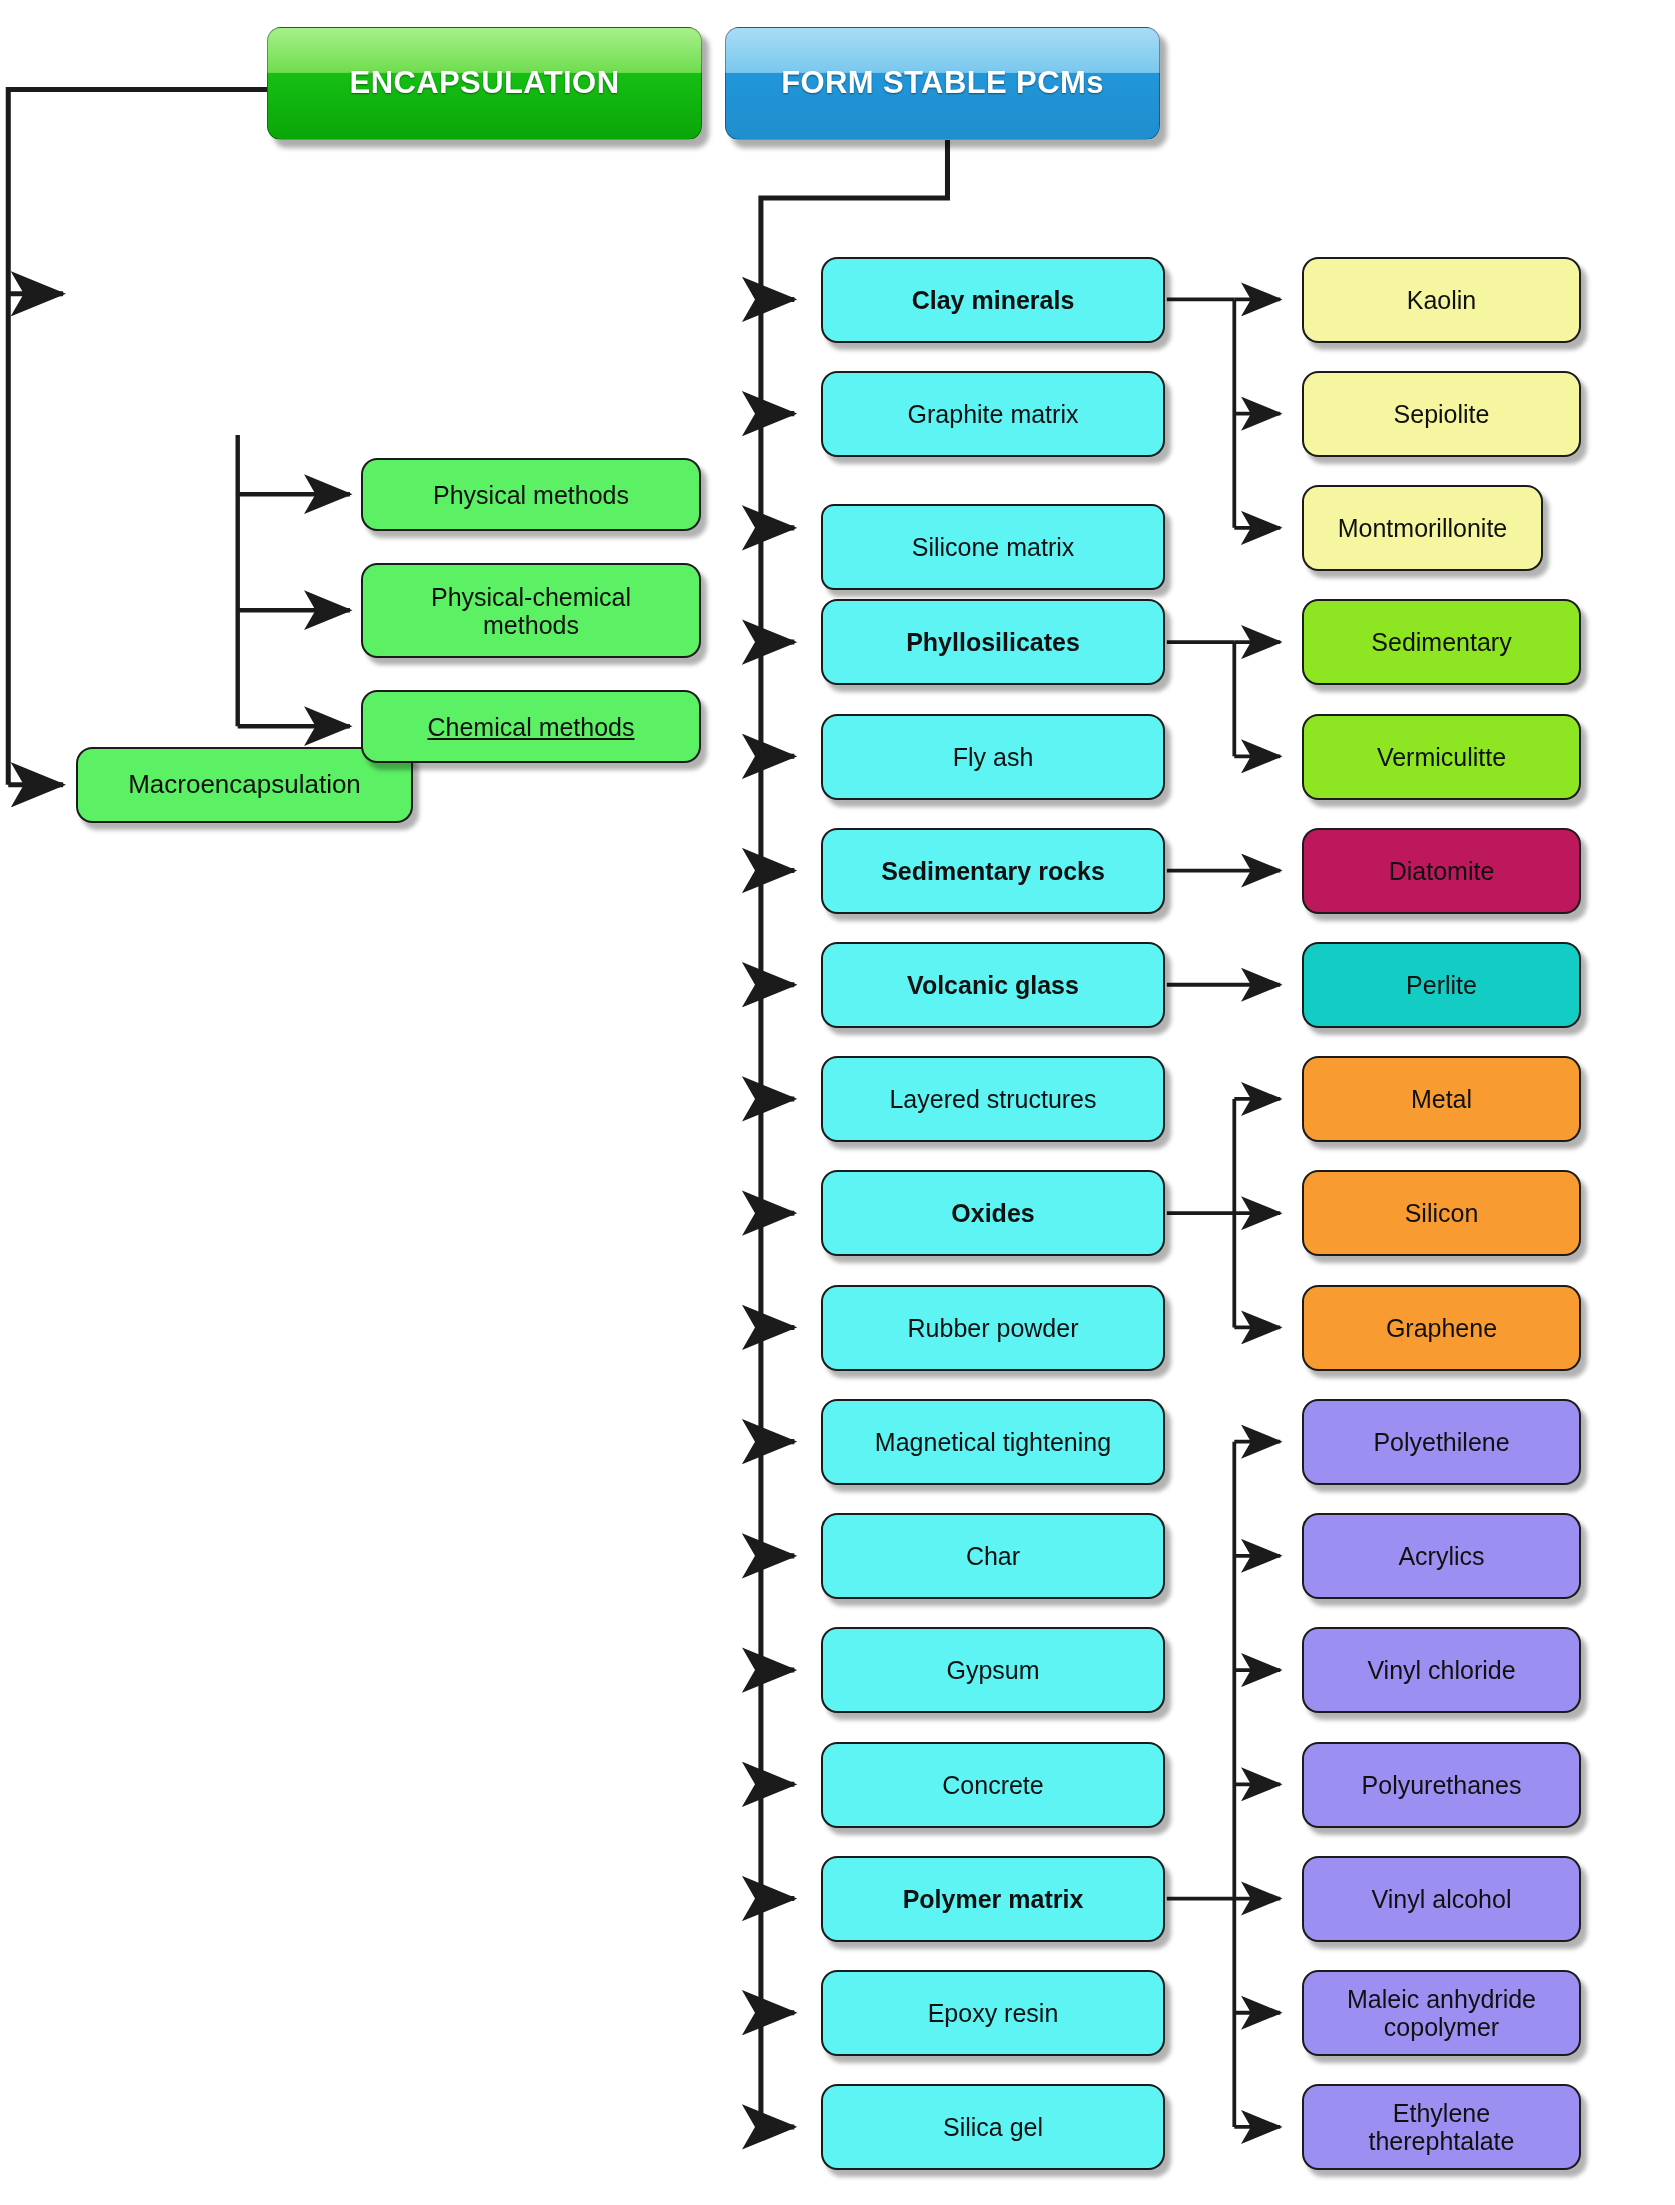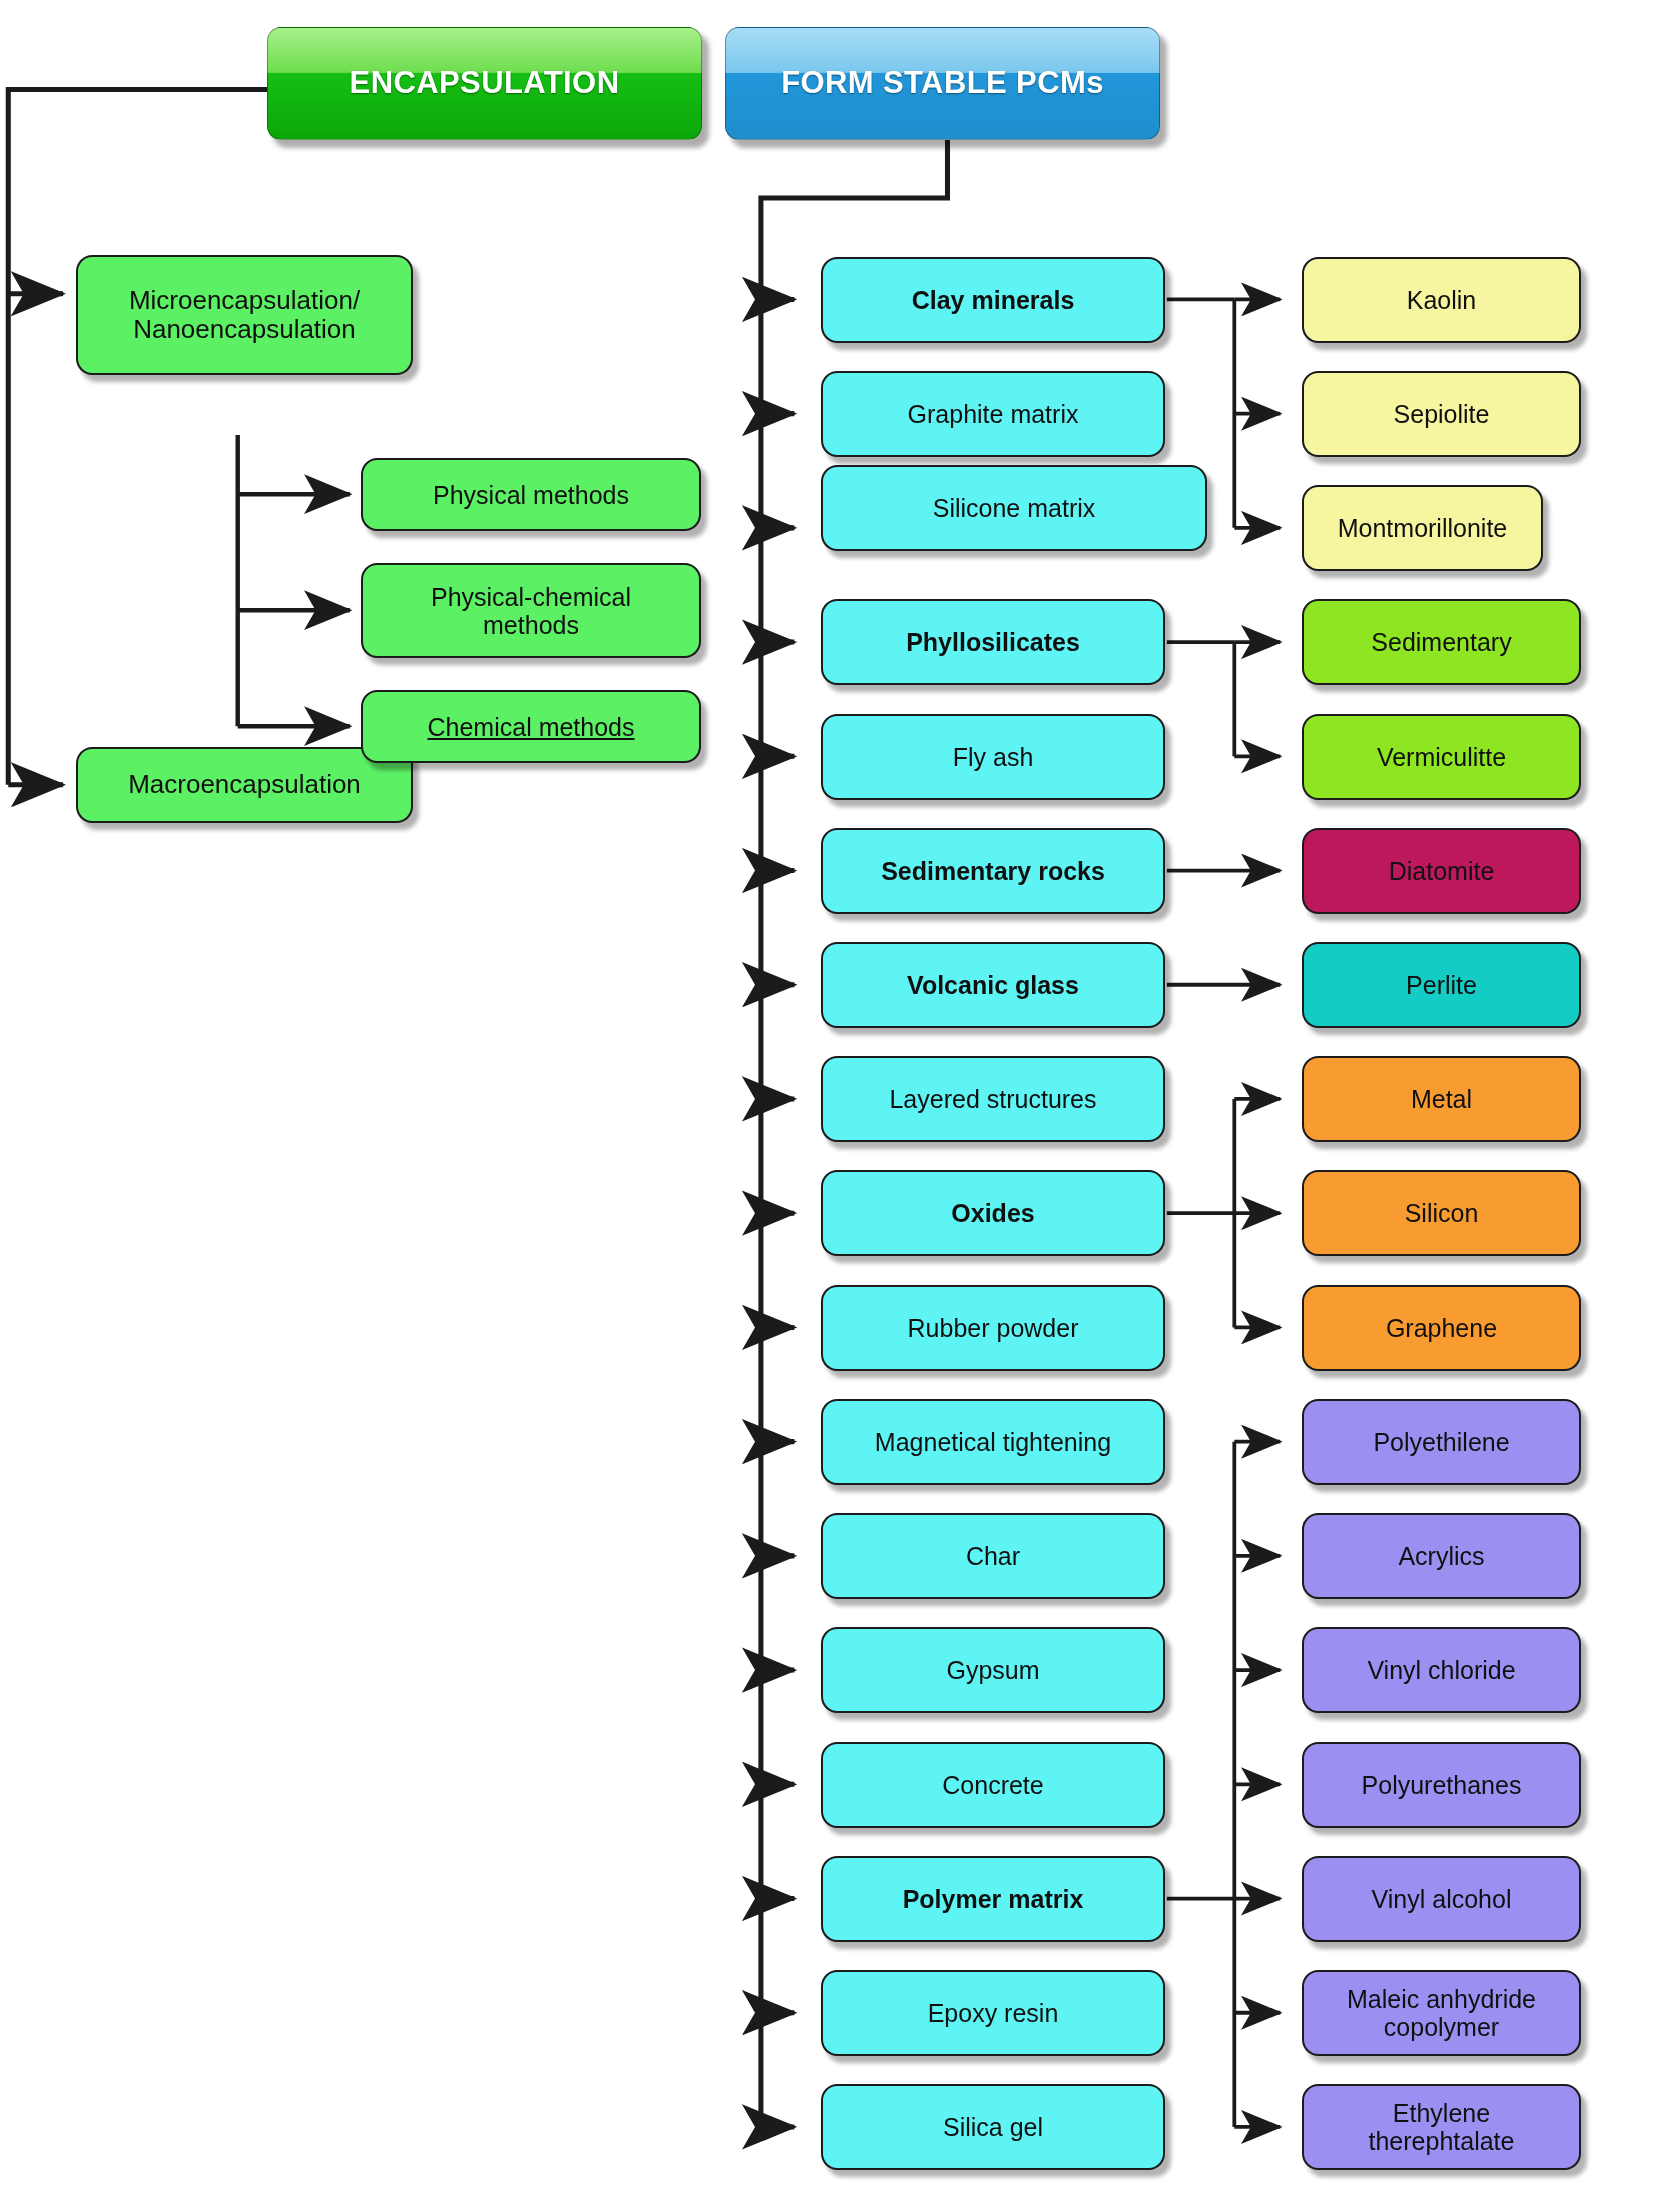--- a/index.html
+++ b/index.html
@@ -101,33 +101,31 @@
         <path d="M1958,2830.6 L2031,2830.6" marker-end="url(#ah)"></path>
         <path d="M1958,3011.7999999999997 L2031,3011.7999999999997" marker-end="url(#ah)"></path>
         <path d="M1958,3193 L2031,3193" marker-end="url(#ah)"></path>
         <path d="M1958,3374.2 L2031,3374.2" marker-end="url(#ah)"></path>
       </g>
   </svg>
 
   <div class="node hdr hdr-green" style="left:267px;top:26.5px;width:435px;height:113px;">ENCAPSULATION</div>
   <div class="node hdr hdr-blue" style="left:725px;top:26.5px;width:435px;height:113px;">FORM STABLE PCMs</div>
 
-  <div class="node c-green lvl1" style="left:76px;top:255px;width:337px;height:120px;">Microencapsulation/
-Nanoencapsulation</div>
   <div class="node c-green lvl1" style="left:76px;top:747px;width:337px;height:76px;">Macroencapsulation</div>
 
   <div class="node c-green lvl2" style="left:361px;top:458px;width:340px;height:73px;">Physical methods</div>
   <div class="node c-green lvl2" style="left:361px;top:563px;width:340px;height:95px;">Physical-chemical
 methods</div>
   <div class="node c-green lvl2" style="left:361px;top:690px;width:340px;height:73px;text-decoration:underline;">Chemical methods</div>
 
   <div id="matrix-col">
       <div class="node c-cyan lvl2 leafbold" style="left: 821px; top: 257px; width: 344px; height: 86px;">Clay minerals</div>
       <div class="node c-cyan lvl2" style="left: 821px; top: 371px; width: 344px; height: 86px;">Graphite matrix</div>
-      <div class="node c-cyan lvl2" style="left: 821px; top: 465px; width: 386px; height: 86px;">Silicone matrix</div>
+      <div class="node c-cyan lvl2" style="left: 821px; top: 504px; width: 344px; height: 86px; border-radius: 13px;">Silicone matrix</div>
       <div class="node c-cyan lvl2 leafbold" style="left: 821px; top: 599px; width: 344px; height: 86px;">Phyllosilicates</div>
       <div class="node c-cyan lvl2" style="left: 821px; top: 714px; width: 344px; height: 86px;">Fly ash</div>
       <div class="node c-cyan lvl2 leafbold" style="left: 821px; top: 828px; width: 344px; height: 86px;">Sedimentary rocks</div>
       <div class="node c-cyan lvl2 leafbold" style="left: 821px; top: 942px; width: 344px; height: 86px;">Volcanic glass</div>
       <div class="node c-cyan lvl2" style="left: 821px; top: 1056px; width: 344px; height: 86px;">Layered structures</div>
       <div class="node c-cyan lvl2 leafbold" style="left: 821px; top: 1170px; width: 344px; height: 86px;">Oxides</div>
       <div class="node c-cyan lvl2" style="left: 821px; top: 1285px; width: 344px; height: 86px;">Rubber powder</div>
       <div class="node c-cyan lvl2" style="left: 821px; top: 1399px; width: 344px; height: 86px;">Magnetical tightening</div>
       <div class="node c-cyan lvl2" style="left: 821px; top: 1513px; width: 344px; height: 86px;">Char</div>
       <div class="node c-cyan lvl2" style="left: 821px; top: 1627px; width: 344px; height: 86px;">Gypsum</div>

